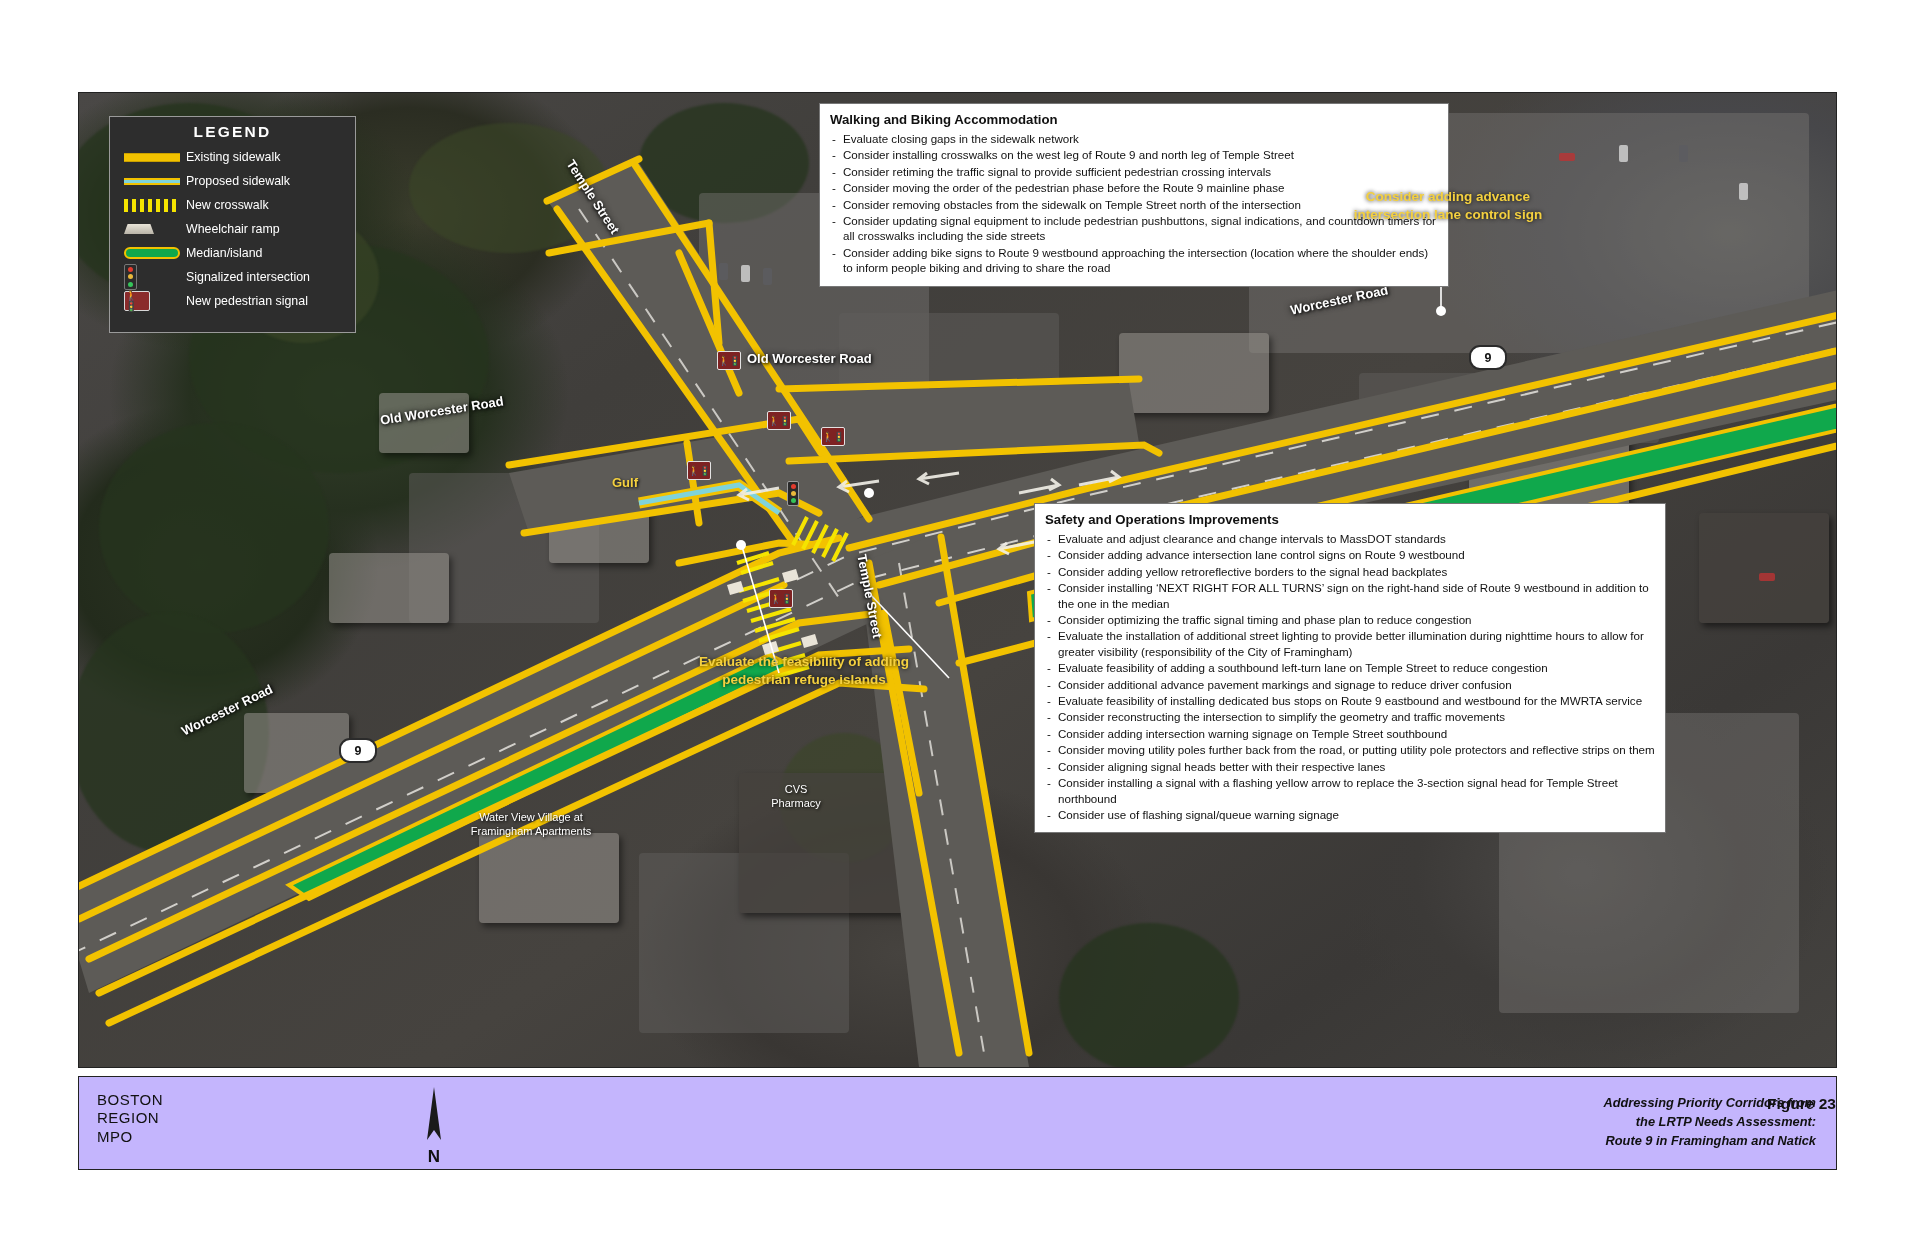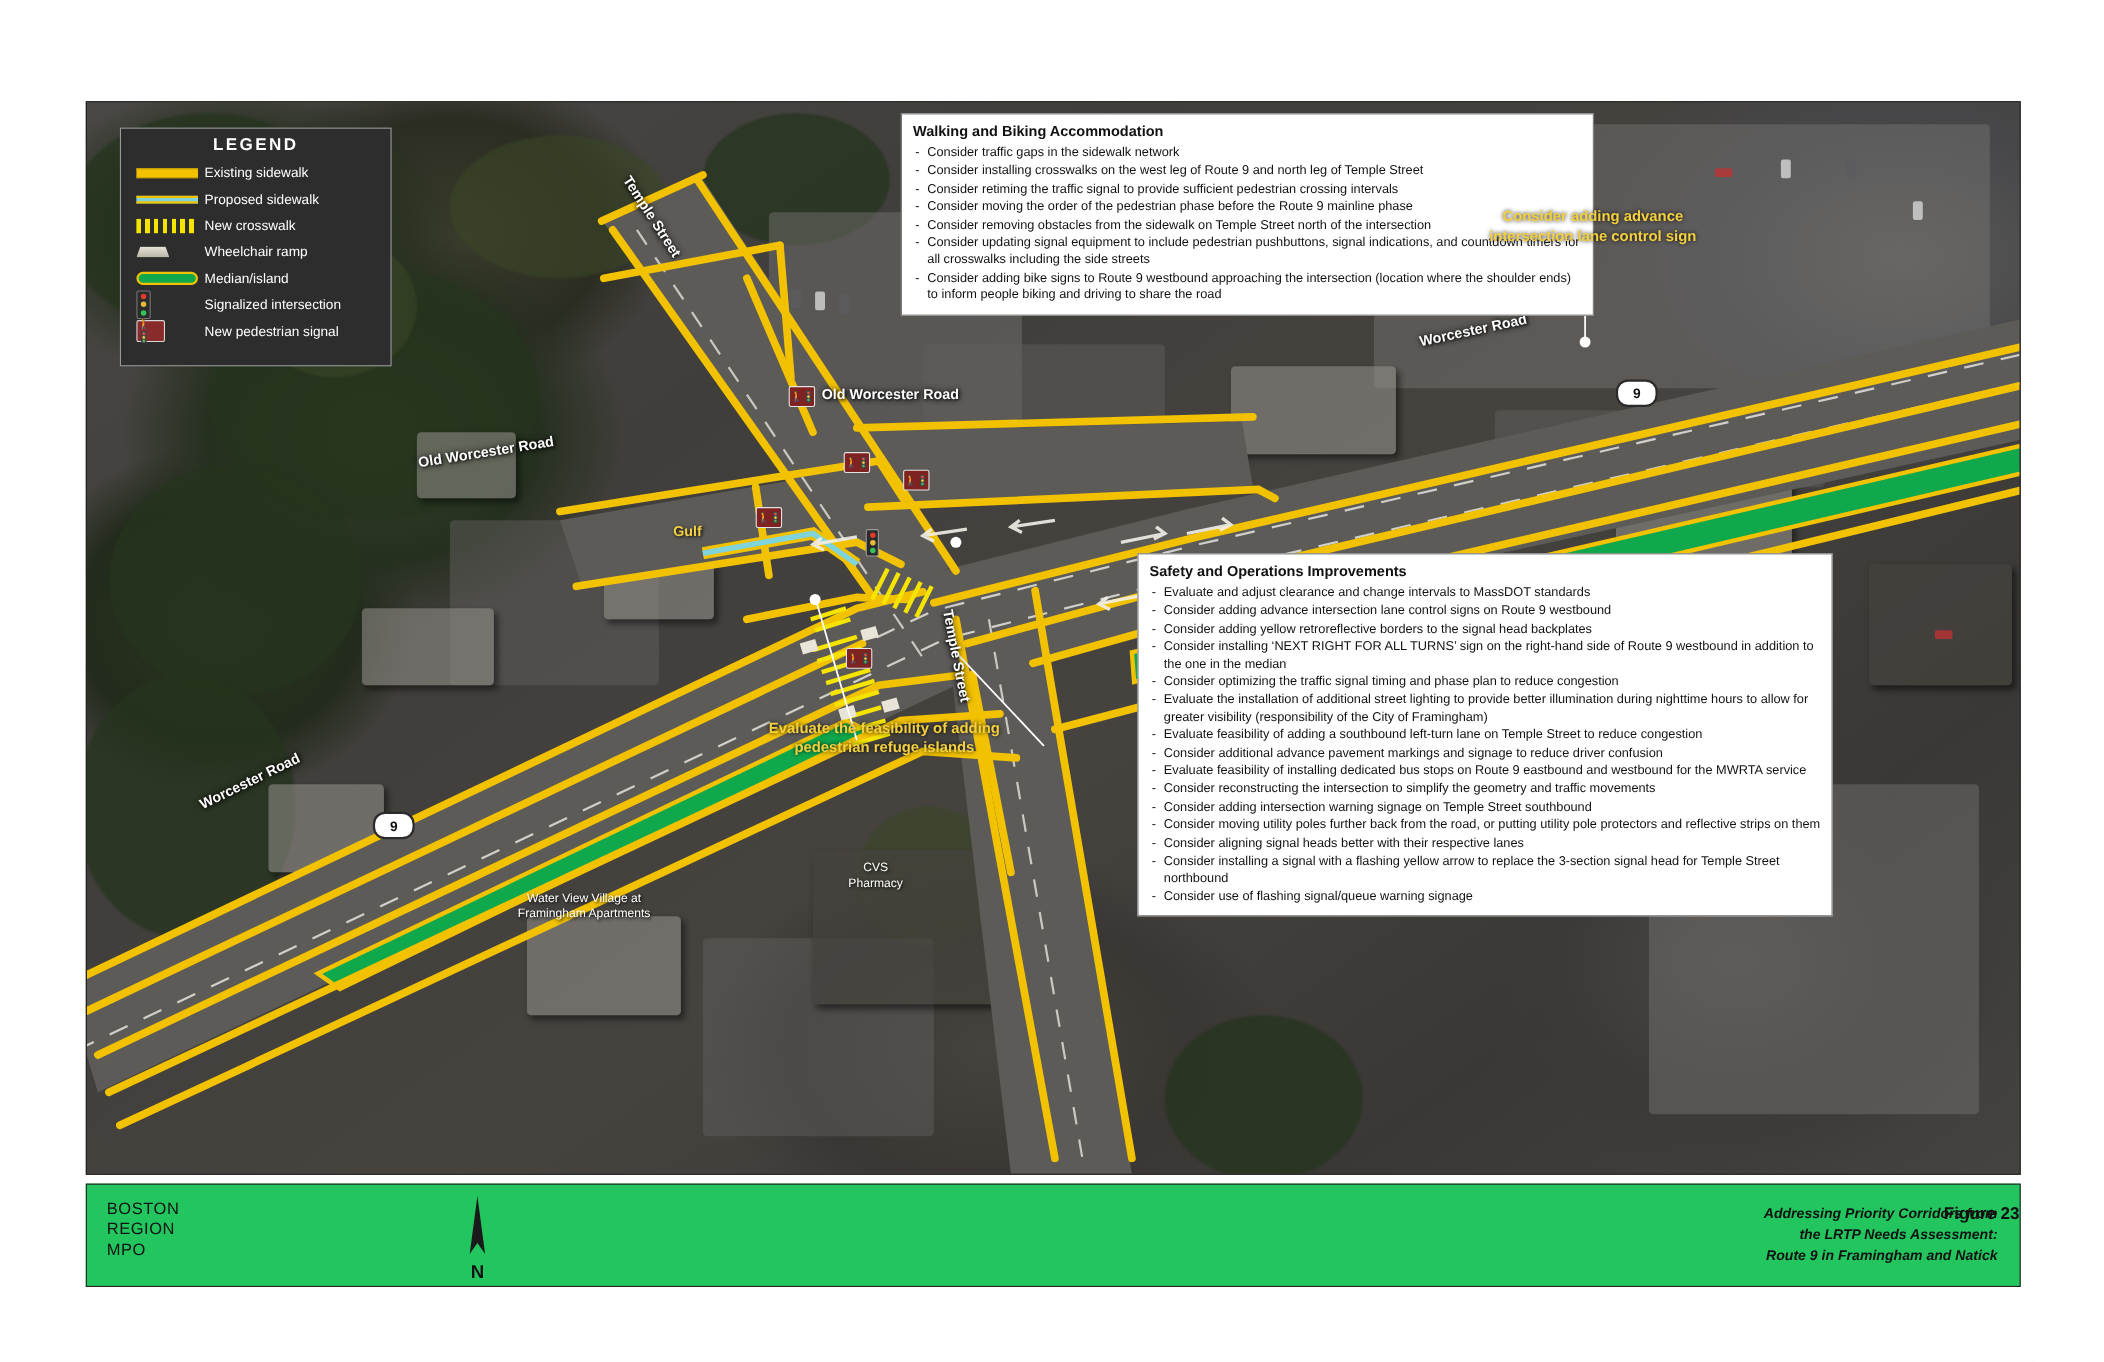--- a/index.html
+++ b/index.html
@@ -88,21 +88,21 @@
 
   
   .ped-ic{position:absolute;width:22px;height:17px;background:#7e2222;border:1px solid #e3e3e3;
      border-radius:2px;display:flex;align-items:center;justify-content:center;
      color:#ffd966;font-size:9.5px;letter-spacing:-1px;}
   .sig-ic{position:absolute;width:12px;height:25px;background:#2a2a2a;border:1px solid #9a9a9a;border-radius:2px;
      display:flex;flex-direction:column;align-items:center;justify-content:space-around;padding:1px 0;box-sizing:border-box;}
   .sig-ic i{display:block;width:5px;height:5px;border-radius:50%;}
 
   
-  #footer{position:absolute;left:78px;top:1076px;width:1757px;height:92px;border:1px solid #222;background:#22c55e;}
+  #footer{position:absolute;left:78px;top:1076px;width:1757px;height:92px;border:1px solid #222;background:#c4b5fd;}
   #mpo{position:absolute;left:18px;top:14px;color:#111;font-size:15px;line-height:1.23;letter-spacing:.5px;}
   #northarrow{position:absolute;left:320px;top:8px;width:70px;height:84px;text-align:center;}
   #northarrow .n{font-size:17px;font-weight:bold;color:#111;}
   #figtitle{position:absolute;left:0;right:0;top:16px;text-align:right;color:#111;font-size:15.5px;font-weight:bold;line-height:1.45;}
   #credit{position:absolute;right:20px;top:16px;text-align:right;color:#111;font-size:12.8px;
      font-style:italic;font-weight:bold;line-height:1.5;}
 </style>
 </head>
 <body>
 
@@ -355,21 +355,21 @@
         <span class="lg-sym">
             <span class="sym-pedsignal">🚶🚦</span>
           </span>
         <span class="lg-txt">New pedestrian signal</span>
       </div>
     </div>
 
     <div class="callout" id="box-walk">
       <h4>Walking and Biking Accommodation</h4>
       <ul>
-        <li>Consider traffic gaps in the sidewalk network</li>
+        <li>Evaluate closing gaps in the sidewalk network</li>
         <li>Consider installing crosswalks on the west leg of Route 9 and north leg of Temple Street</li>
         <li>Consider retiming the traffic signal to provide sufficient pedestrian crossing intervals</li>
         <li>Consider moving the order of the pedestrian phase before the Route 9 mainline phase</li>
         <li>Consider removing obstacles from the sidewalk on Temple Street north of the intersection</li>
         <li>Consider updating signal equipment to include pedestrian pushbuttons, signal indications, and countdown timers for all crosswalks including the side streets</li>
         <li>Consider adding bike signs to Route 9 westbound approaching the intersection (location where the shoulder ends) to inform people biking and driving to share the road</li>
       </ul>
     </div>
 
     <div class="callout" id="box-safety">

